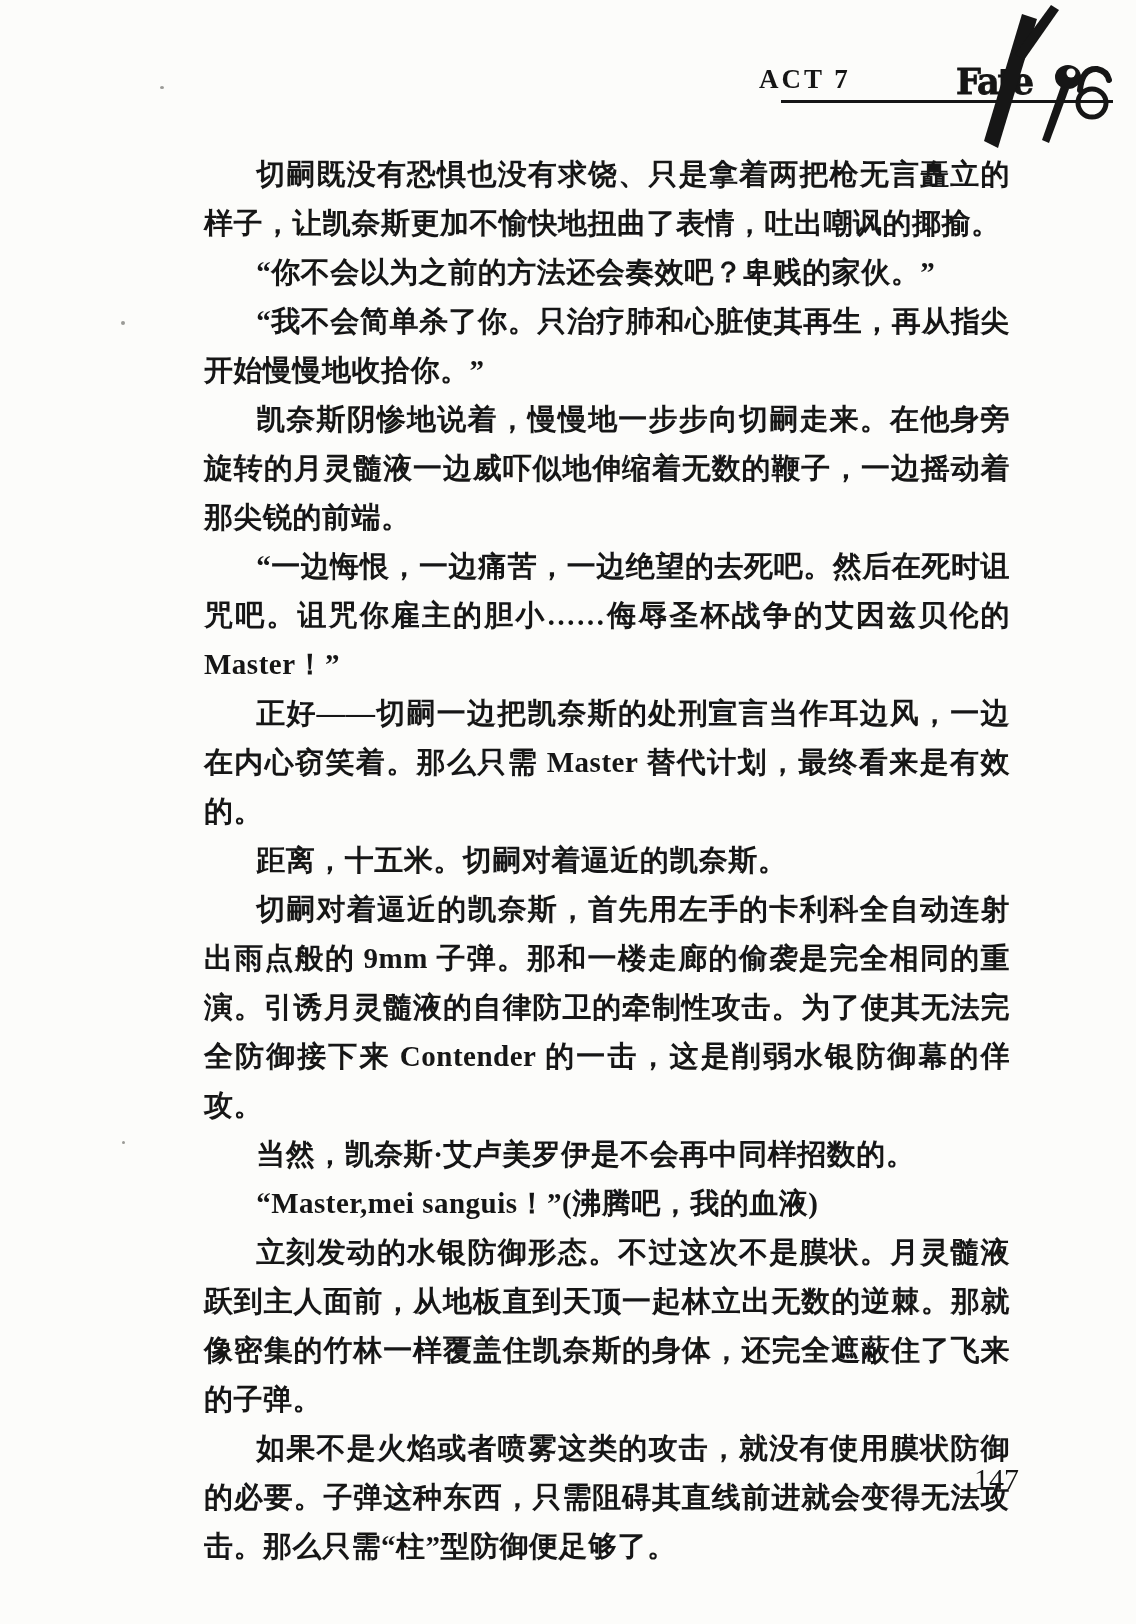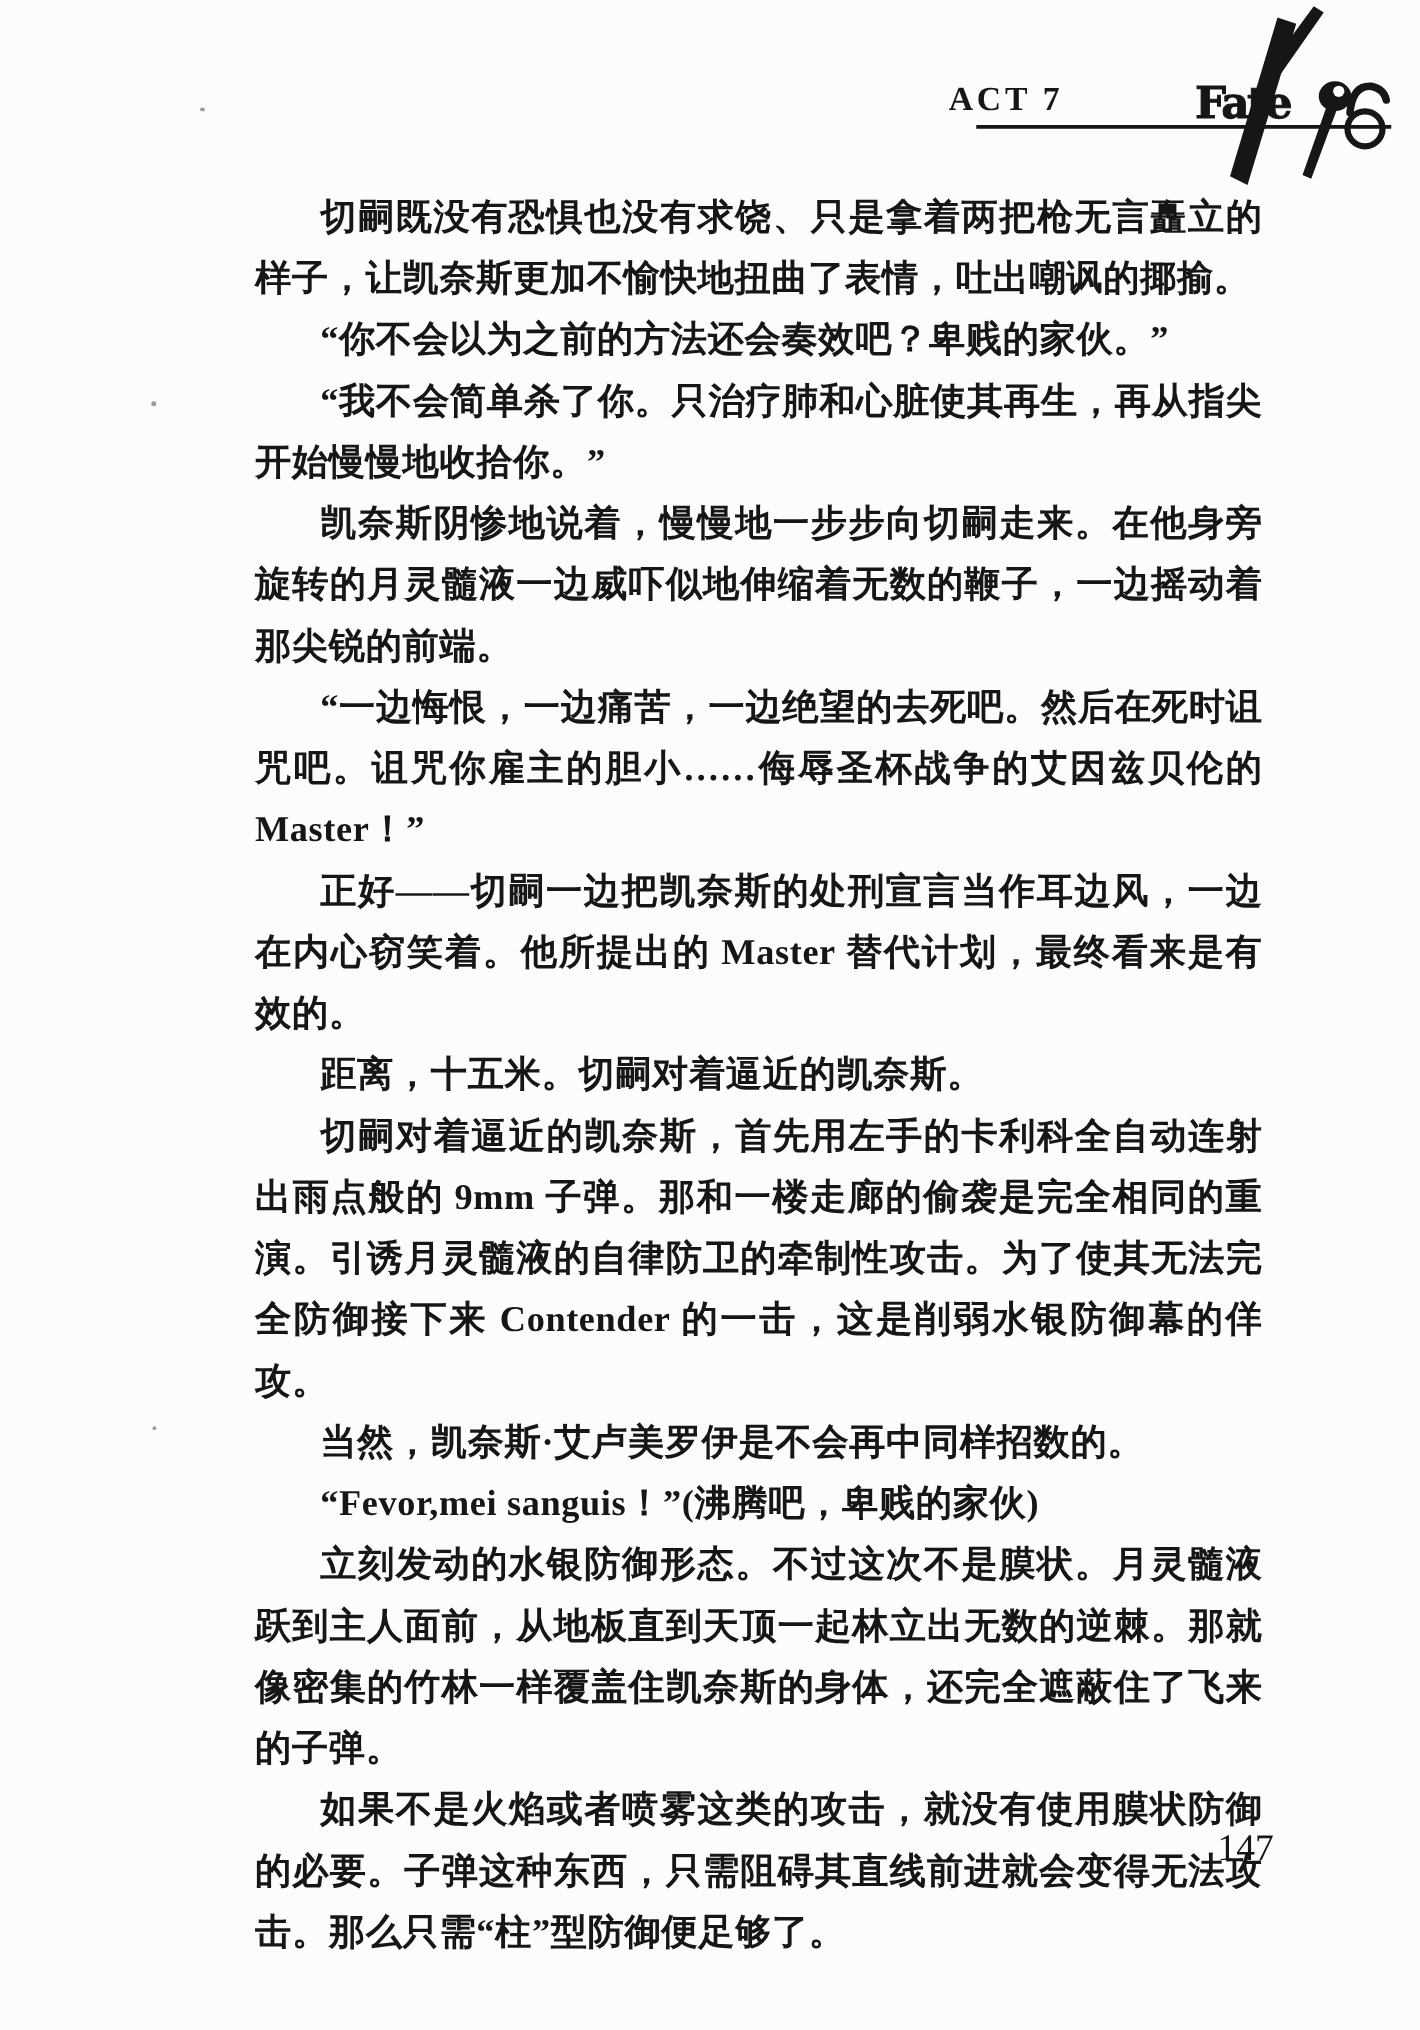--- a/index.html
+++ b/index.html
@@ -84,25 +84,25 @@
     </div>
   </header>
 
   <main class="text-block">
 
   <p class="para">切嗣既没有恐惧也没有求饶、只是拿着两把枪无言矗立的样子，让凯奈斯更加不愉快地扭曲了表情，吐出嘲讽的揶揄。</p>
       <p class="para">“你不会以为之前的方法还会奏效吧？卑贱的家伙。”</p>
       <p class="para">“我不会简单杀了你。只治疗肺和心脏使其再生，再从指尖开始慢慢地收拾你。”</p>
       <p class="para">凯奈斯阴惨地说着，慢慢地一步步向切嗣走来。在他身旁旋转的月灵髓液一边威吓似地伸缩着无数的鞭子，一边摇动着那尖锐的前端。</p>
       <p class="para">“一边悔恨，一边痛苦，一边绝望的去死吧。然后在死时诅咒吧。诅咒你雇主的胆小……侮辱圣杯战争的艾因兹贝伦的 Master！”</p>
-      <p class="para">正好——切嗣一边把凯奈斯的处刑宣言当作耳边风，一边在内心窃笑着。他所提出的 Master 替代计划，最终看来是有效的。</p>
+      <p class="para">正好——切嗣一边把凯奈斯的处刑宣言当作耳边风，一边在内心窃笑着。那么只需 Master 替代计划，最终看来是有效的。</p>
       <p class="para">距离，十五米。切嗣对着逼近的凯奈斯。</p>
       <p class="para">切嗣对着逼近的凯奈斯，首先用左手的卡利科全自动连射出雨点般的 9mm 子弹。那和一楼走廊的偷袭是完全相同的重演。引诱月灵髓液的自律防卫的牵制性攻击。为了使其无法完全防御接下来 Contender 的一击，这是削弱水银防御幕的佯攻。</p>
       <p class="para">当然，凯奈斯·艾卢美罗伊是不会再中同样招数的。</p>
-      <p class="para">“Fevor,mei sanguis！”(沸腾吧，卑贱的家伙)</p>
+      <p class="para">“Master,mei sanguis！”(沸腾吧，我的血液)</p>
       <p class="para">立刻发动的水银防御形态。不过这次不是膜状。月灵髓液跃到主人面前，从地板直到天顶一起林立出无数的逆棘。那就像密集的竹林一样覆盖住凯奈斯的身体，还完全遮蔽住了飞来的子弹。</p>
       <p class="para">如果不是火焰或者喷雾这类的攻击，就没有使用膜状防御的必要。子弹这种东西，只需阻碍其直线前进就会变得无法攻击。那么只需“柱”型防御便足够了。</p>
     </main>
 
   <div class="page-number">147</div>
 
   <div class="speck s1"></div>
   <div class="speck s2"></div>
   <div class="speck s3"></div>
   <div class="speck s4"></div>

